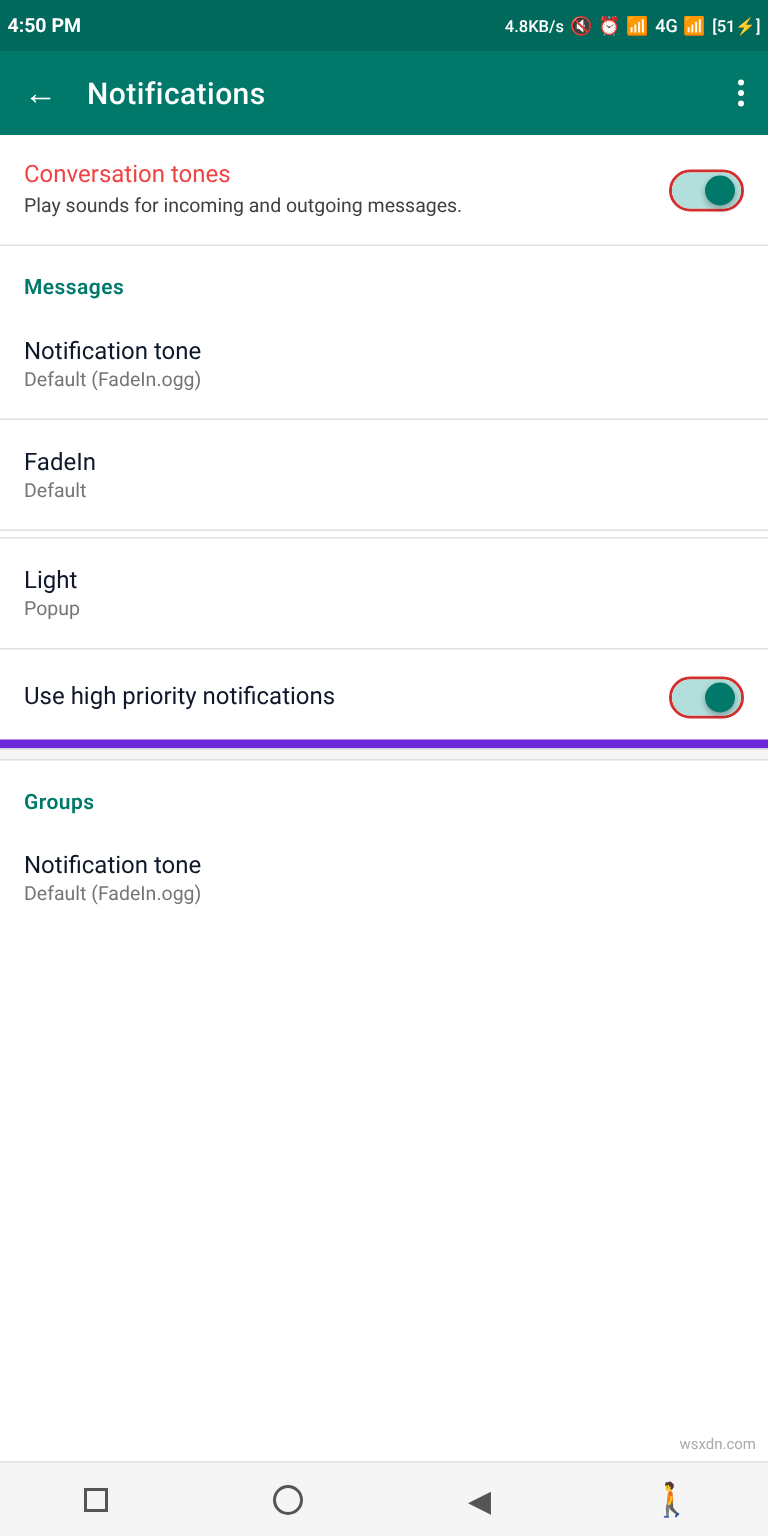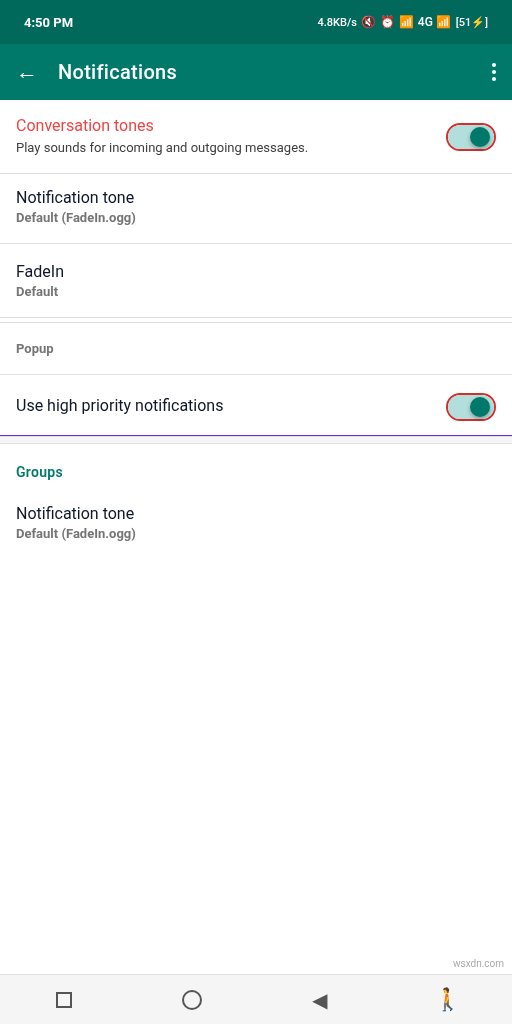--- a/index.html
+++ b/index.html
@@ -12,22 +12,22 @@
       position: relative;
     }
 
     
     .status-bar {
       background: #00695c;
       color: #fff;
       display: flex;
       justify-content: space-between;
       align-items: center;
-      height: 44px;
-      padding: 0 24px;
+      height: 34px;
+      padding: 0 5px;
       font-size: 12px;
       font-weight: 500;
     }
     .status-bar-left { font-weight: bold; font-size: 13px; }
     .status-bar-right {
       display: flex;
       align-items: center;
       gap: 4px;
       font-size: 11px;
     }
@@ -136,35 +136,34 @@
     }
     .setting-title {
       font-size: 16px;
       color: #0f172a;
       font-weight: 400;
       margin-bottom: 3px;
     }
     .setting-subtitle {
       font-size: 13px;
       color: #757575;
-      font-weight: bold;
     }
 
     .divider {
       height: 1px;
       background: #e0e0e0;
       margin: 4px 0;
     }
 
     
     .high-priority-row {
       display: flex;
       align-items: center;
       padding: 14px 16px;
-      border-bottom: 1px solid #6d28d9;
+      border-bottom: 6px solid #6d28d9;
     }
     .high-priority-text { flex: 1; }
 
     
     .section-divider {
       height: 8px;
       background: #f5f5f5;
       border-top: 1px solid #e0e0e0;
       border-bottom: 1px solid #e0e0e0;
     }
@@ -253,36 +252,38 @@
     <div class="conversation-tones-text">
       <div class="conversation-tones-title">Conversation tones</div>
       <div class="conversation-tones-subtitle">Play sounds for incoming and outgoing messages.</div>
     </div>
     <div class="toggle-container">
       <div class="toggle-track"></div>
       <div class="toggle-thumb"></div>
     </div>
   </div>
 
+  <div class="section-header">Messages</div>
 
   <div class="setting-row">
     <div class="setting-title">Notification tone</div>
     <div class="setting-subtitle">Default (FadeIn.ogg)</div>
   </div>
   <div class="divider"></div>
 
   <div class="setting-row">
     <div class="setting-title">FadeIn</div>
     <div class="setting-subtitle">Default</div>
   </div>
   <div class="divider"></div>
 
   <div class="divider"></div>
 
   <div class="setting-row">
+    <div class="setting-title">Light</div>
     <div class="setting-subtitle">Popup</div>
   </div>
   <div class="divider"></div>
 
   <div class="high-priority-row">
     <div class="high-priority-text">
       <div class="setting-title">Use high priority notifications</div>
     </div>
     <div class="toggle-container">
       <div class="toggle-track"></div>

